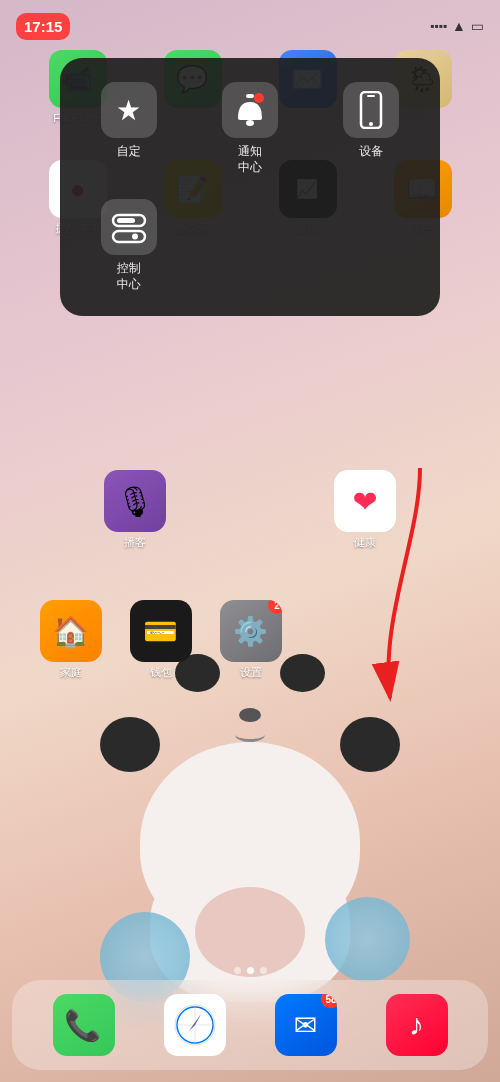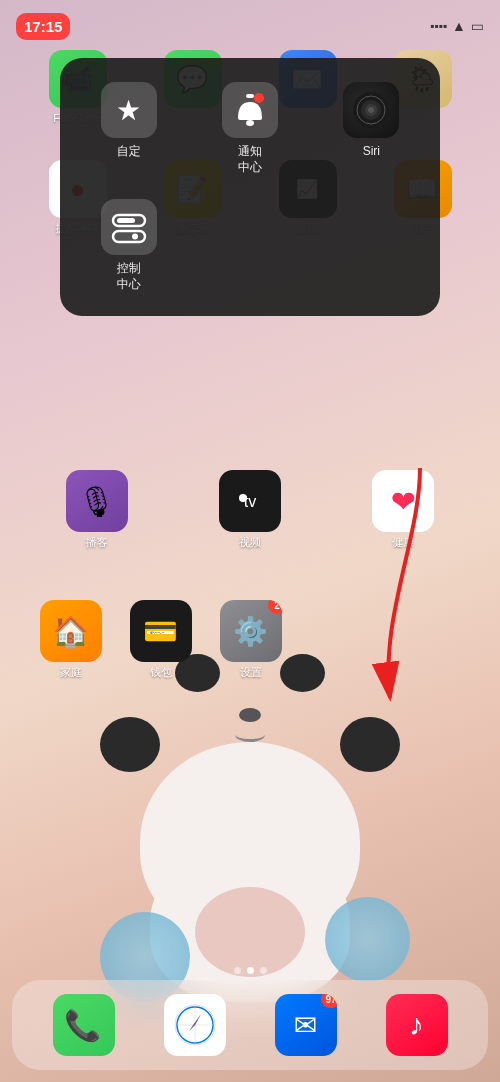--- a/index.html
+++ b/index.html
@@ -404,29 +404,20 @@
 </div>
 
 <div class="app-row row3">
   <div class="app-icon">
     <div class="app-icon-img" style="width:62px;height:62px;border-radius:14px;background:linear-gradient(145deg,#8c54b8,#7040a0);display:flex;align-items:center;justify-content:center;font-size:30px;">
       <span>🎙</span>
     </div>
     <span class="app-label">播客</span>
   </div>
   <div class="app-icon">
-    <div class="app-icon-img" style="width:62px;height:62px;border-radius:14px;background:#1a1a1a;display:flex;align-items:center;justify-content:center;">
-      <svg width="38" height="24" viewBox="0 0 38 24">
-        <text x="19" y="18" font-size="16" fill="white" text-anchor="middle" font-family="Arial">tv</text>
-        <circle cx="12" cy="9" r="4" fill="white"></circle>
-      </svg>
-    </div>
-    <span class="app-label">视频</span>
-  </div>
-  <div class="app-icon">
     <div class="app-icon-img" style="width:62px;height:62px;border-radius:14px;background:white;display:flex;align-items:center;justify-content:center;font-size:30px;">
       <span style="color:#ff2d55;">❤</span>
     </div>
     <span class="app-label">健康</span>
   </div>
 </div>
 
 <div class="app-row row4" style="justify-content:flex-start;gap:28px;padding:0 40px;">
   <div class="app-icon">
     <div class="app-icon-img" style="width:62px;height:62px;border-radius:14px;background:linear-gradient(145deg,#ff9f00,#ff8000);display:flex;align-items:center;justify-content:center;font-size:30px;">
@@ -469,21 +460,21 @@
         <line x1="21" y1="3" x2="21" y2="39" stroke="#ccc" stroke-width="0.5"></line>
         <line x1="3" y1="21" x2="39" y2="21" stroke="#ccc" stroke-width="0.5"></line>
         <polygon points="27,10 15,27 21,21" fill="#ff3b30"></polygon>
         <polygon points="27,10 21,21 15,27" fill="#007aff" opacity="0.7"></polygon>
       </svg>
     </div>
   </div>
   <div class="app-icon" style="position:relative;">
     <div class="app-icon-img" style="width:62px;height:62px;border-radius:14px;background:linear-gradient(145deg,#007aff,#0055dd);display:flex;align-items:center;justify-content:center;font-size:28px;">
       <span style="color:white;">✉</span>
-      <span class="badge">97</span>
+      <span class="badge">58</span>
     </div>
   </div>
   <div class="app-icon">
     <div class="app-icon-img" style="width:62px;height:62px;border-radius:14px;background:linear-gradient(145deg,#ff2d55,#ff0030);display:flex;align-items:center;justify-content:center;font-size:30px;">
       <span style="color:white;">♪</span>
     </div>
   </div>
 </div>
 
 <div class="context-menu">
@@ -501,33 +492,31 @@
         <rect x="12" y="2" width="8" height="4" rx="2" fill="white"></rect>
         <path d="M4 26 Q4 10 16 10 Q28 10 28 26 Z" fill="white"></path>
         <rect x="4" y="24" width="24" height="4" rx="2" fill="white"></rect>
         <ellipse cx="16" cy="31" rx="4" ry="3" fill="white"></ellipse>
         <circle cx="25" cy="6" r="5" fill="#ff3b30"></circle>
       </svg>
     </div>
     <span class="menu-label">通知<br>中心</span>
   </div>
 
-
   <div class="menu-item">
-    <div class="menu-icon-box" style="background:radial-gradient(circle at 40% 40%, #2a2a2a, #111);">
-      <svg width="38" height="38" viewBox="0 0 38 38">
-        <circle cx="19" cy="19" r="18" fill="#1a1a1a"></circle>
-        <circle cx="19" cy="19" r="14" fill="none" stroke="#555" stroke-width="1"></circle>
-        <circle cx="19" cy="19" r="10" fill="#2a2a2a"></circle>
-        <circle cx="19" cy="19" r="6" fill="#3a3a3a"></circle>
-        <circle cx="19" cy="19" r="3" fill="#555"></circle>
+    <div class="menu-icon-box">
+      <svg width="24" height="38" viewBox="0 0 24 38">
+        <rect x="2" y="1" width="20" height="36" rx="4" fill="none" stroke="white" stroke-width="2.5"></rect>
+        <line x1="9" y1="5" x2="15" y2="5" stroke="white" stroke-width="2" stroke-linecap="round"></line>
+        <circle cx="12" cy="33" r="2" fill="white"></circle>
       </svg>
     </div>
-    <span class="menu-label">Siri</span>
-  </div>
+    <span class="menu-label">设备</span>
+  </div>
+
 
 
   <div class="menu-item">
     <div class="menu-icon-box">
       <svg width="36" height="36" viewBox="0 0 36 36">
         <rect x="2" y="6" width="32" height="11" rx="5.5" fill="none" stroke="white" stroke-width="2.5"></rect>
         <rect x="6" y="9" width="18" height="5" rx="2.5" fill="white"></rect>
         <rect x="2" y="22" width="32" height="11" rx="5.5" fill="none" stroke="white" stroke-width="2.5"></rect>
         <circle cx="24" cy="27.5" r="3" fill="white"></circle>
       </svg>

